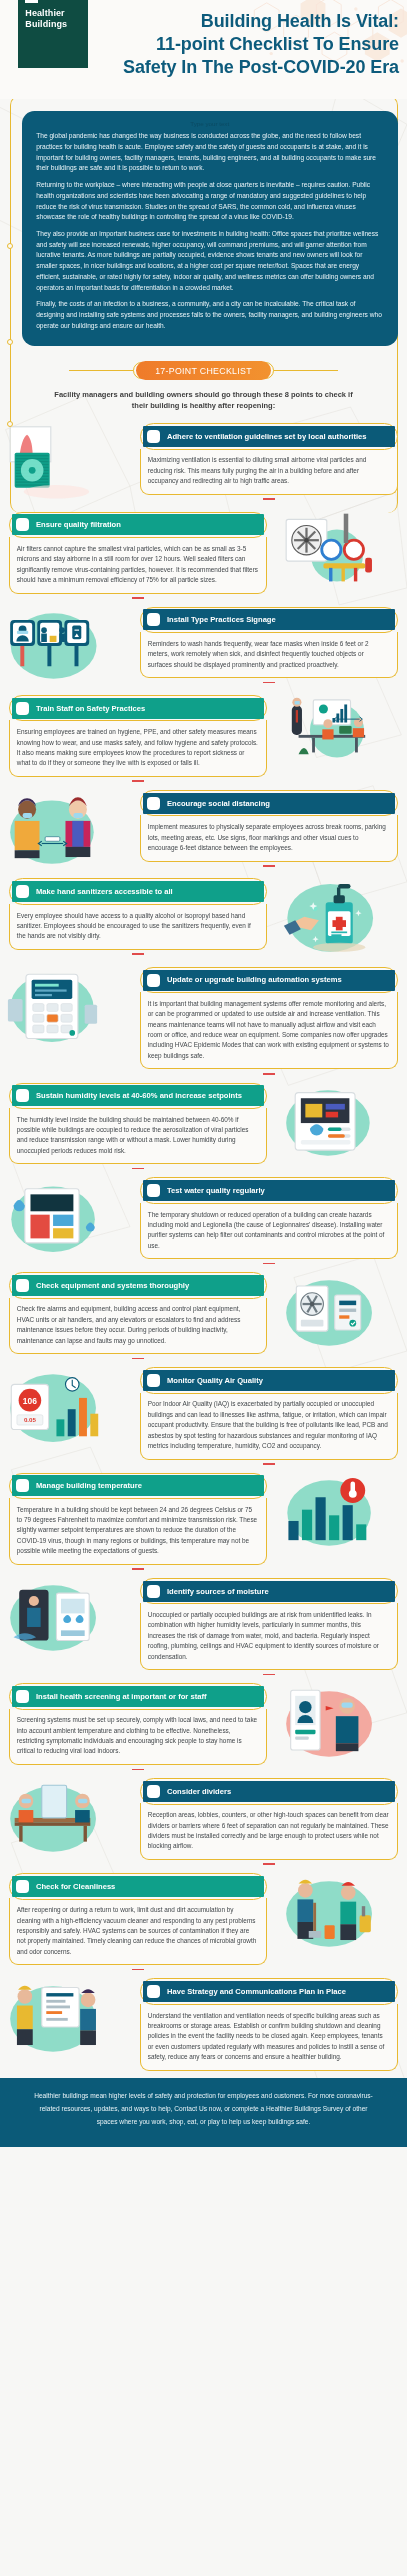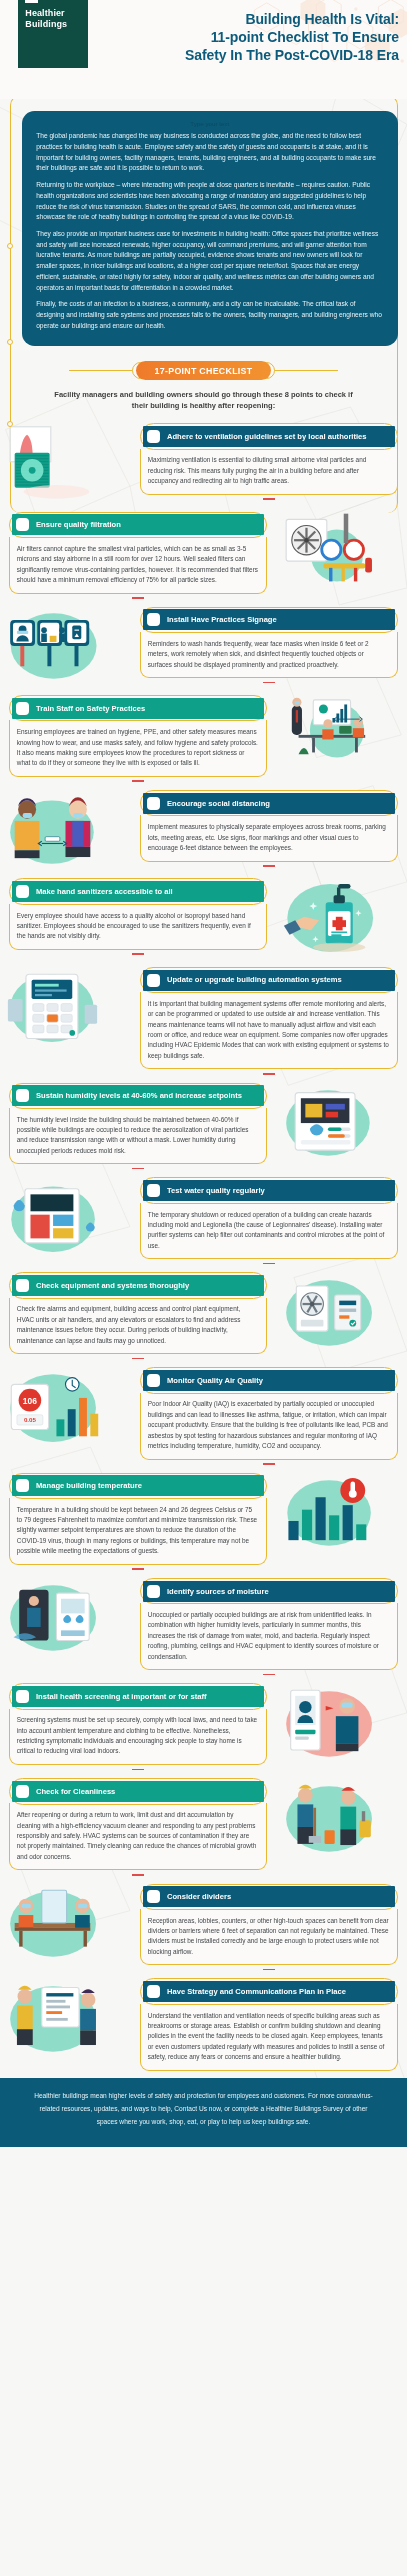--- a/index.html
+++ b/index.html
@@ -21,21 +21,21 @@
   .logo-box {
     position: absolute; left: 18px; top: 0; width: 70px; height: 68px;
     background: #0f4c42; display: flex; flex-direction: column;
     justify-content: flex-start; padding-left: 7.3px;
   }
   .logo-dash { width: 12.4px; height: 2.8px; background: #fff; margin-bottom: 5.1px; }
   .logo-line { color: #ffffff; font-size: 9px; font-weight: 700; line-height: 1.22; letter-spacing: 0.1px; }
   .title {
     position: absolute; left: 107px; right: 8px; top: 9.6px;
     text-align: right; color: #0d5b7c; font-weight: 800;
-    font-size: 14px; line-height: 1.30; letter-spacing: -0.1px;
+    font-size: 18px; line-height: 1.30; letter-spacing: -0.1px;
   }
 
   
   .rail {
     position: absolute; left: 10.2px; top: 95px; width: 388px; height: 418px;
     border: 1.1px solid #e8b930; border-radius: 10.2px; border-bottom: none;
     z-index: 1;
   }
   .rail-dot {
     position: absolute; left: 6.8px; width: 6.2px; height: 6.2px; border-radius: 50%;
@@ -56,21 +56,21 @@
   .badge-wrap { position: relative; z-index: 2; text-align: center; margin-top: 16px; }
   .badge-line { position: absolute; top: 50%; height: 1.1px; background: #e8b930; width: 68px; }
   .badge-line.l { left: 69px; }
   .badge-line.r { right: 69px; }
   .badge-outer {
     display: inline-block; border: 1.1px solid #e8b930; border-radius: 14.7px;
     padding: 2.3px; background: #fbfaf8; position: relative;
   }
   .badge {
     background: linear-gradient(90deg, #ef7b2a, #f2922f);
-    color: #fff; font-size: 8.8px; font-weight: 700; letter-spacing: 0.3px;
+    color: #fff; font-size: 8.8px; font-weight: 400; letter-spacing: 0.3px;
     padding: 4.5px 19px; border-radius: 12.4px;
   }
   .lead {
     position: relative; z-index: 2; text-align: center; margin: 10.2px 52px 0 52px;
     font-size: 7.5px; line-height: 1.55; color: #3f3f3f; font-weight: 600;
   }
 
   
   .items { position: relative; z-index: 2; padding: 9px 0 0 0; }
   .item { position: relative; display: flex; align-items: flex-start; margin-bottom: 3.4px; }
@@ -164,21 +164,21 @@
 
     <div class="logo-box">
       <div class="logo-dash"></div>
       <div class="logo-line">Healthier</div>
       <div class="logo-line">Buildings</div>
     </div>
 
     <div class="title">
       <div>Building Health Is Vital:</div>
       <div>11-point Checklist To Ensure</div>
-      <div>Safety In The Post-COVID-18 Era</div>
+      <div>Safety In The Post-COVID-20 Era</div>
     </div>
   </div>
 
   <div class="rail"></div>
   <div class="rail-dot" style="top: 243px;"></div>
   <div class="rail-dot" style="top: 339px;"></div>
   <div class="rail-dot" style="top: 421px;"></div>
 
   <div class="intro">
     <div class="type-your-text">Type your text</div>
@@ -295,21 +295,21 @@
       <path d="M136 52 l4 6 h-8z" fill="#fff"></path>
       <rect x="36" y="74" width="7" height="36" fill="#e05a4f"></rect>
       <rect x="84" y="74" width="7" height="36" fill="#0b5a78"></rect>
       <rect x="132" y="74" width="7" height="36" fill="#0b5a78"></rect>
           </svg>
         </div>
         <div class="body">
           <div class="head-bar">
             <div class="head-inner navy">
               <span class="chk"></span>
-              <span class="head-title">Install Have Practices Signage</span>
+              <span class="head-title">Install Type Practices Signage</span>
             </div>
           </div>
           <div class="desc-wrap">
             <p class="desc">Reminders to wash hands frequently, wear face masks when inside 6 feet or 2 meters, work remotely when sick, and disinfect frequently touched objects or surfaces should be displayed prominently and practiced proactively.</p>
           </div>
           <span class="tick"></span>
         </div>
       </div>
       <div class="item right-art">
         <div class="art">
@@ -657,20 +657,50 @@
               <span class="chk"></span>
               <span class="head-title">Install health screening at important or for staff</span>
             </div>
           </div>
           <div class="desc-wrap">
             <p class="desc">Screening systems must be set up securely, comply with local laws, and need to take into account ambient temperature and clothing to be effective. Nonetheless, restricting symptomatic individuals and encouraging sick people to stay home is critical to reducing viral load indoors.</p>
           </div>
           <span class="tick"></span>
         </div>
       </div>
+      <div class="item left-art">
+        <div class="art">
+          <svg class="artbox" width="105" height="85" viewBox="0 0 186 150">
+      <ellipse cx="94" cy="76" rx="76" ry="58" fill="#8fdcc8"></ellipse>
+      <rect x="26" y="74" width="134" height="8" fill="#9b6b43"></rect>
+      <rect x="74" y="16" width="44" height="58" rx="3" fill="#dff0f6" stroke="#9fc6d6" stroke-width="2"></rect>
+      <circle cx="46" cy="44" r="13" fill="#e8b99a"></circle>
+      <path d="M33 60 h26 v26 h-26z" fill="#e8622d"></path>
+      <rect x="38" y="40" width="17" height="8" rx="4" fill="#9fd9ef"></rect>
+      <circle cx="146" cy="44" r="13" fill="#e8b99a"></circle>
+      <path d="M133 60 h26 v26 h-26z" fill="#0b5a78"></path>
+      <rect x="138" y="40" width="17" height="8" rx="4" fill="#9fd9ef"></rect>
+      <rect x="26" y="82" width="134" height="6" fill="#7d5536"></rect>
+      <rect x="34" y="88" width="6" height="28" fill="#7d5536"></rect>
+      <rect x="148" y="88" width="6" height="28" fill="#7d5536"></rect>
+          </svg>
+        </div>
+        <div class="body">
+          <div class="head-bar">
+            <div class="head-inner navy">
+              <span class="chk"></span>
+              <span class="head-title">Consider dividers</span>
+            </div>
+          </div>
+          <div class="desc-wrap">
+            <p class="desc">Reception areas, lobbies, counters, or other high-touch spaces can benefit from clear dividers or barriers where 6 feet of separation can not regularly be maintained. These dividers must be installed correctly and be large enough to protect users while not blocking airflow.</p>
+          </div>
+          <span class="tick"></span>
+        </div>
+      </div>
       <div class="item right-art">
         <div class="art">
           <svg class="artbox" width="105" height="85" viewBox="0 0 186 150">
       <ellipse cx="94" cy="76" rx="76" ry="58" fill="#8fdcc8"></ellipse>
       <circle cx="52" cy="34" r="13" fill="#e8b99a"></circle>
       <path d="M40 22 q12-14 24 0z" fill="#e8b930"></path>
       <path d="M38 50 h28 v40 h-28z" fill="#1f6b8f"></path>
       <path d="M38 90 h28 v30 h-28z" fill="#2c3440"></path>
       <rect x="66" y="56" width="5" height="50" fill="#9b6b43"></rect>
       <path d="M58 106 h22 v12 h-22z" fill="#aebec6"></path>
@@ -685,50 +715,20 @@
         </div>
         <div class="body">
           <div class="head-bar">
             <div class="head-inner teal">
               <span class="chk"></span>
               <span class="head-title">Check for Cleanliness</span>
             </div>
           </div>
           <div class="desc-wrap">
             <p class="desc">After reopening or during a return to work, limit dust and dirt accumulation by cleaning with a high-efficiency vacuum cleaner and responding to any pest problems responsibly and safely. HVAC systems can be sources of contamination if they are not properly maintained. Timely cleaning can reduce the chances of microbial growth and odor concerns.</p>
-          </div>
-          <span class="tick"></span>
-        </div>
-      </div>
-      <div class="item left-art">
-        <div class="art">
-          <svg class="artbox" width="105" height="85" viewBox="0 0 186 150">
-      <ellipse cx="94" cy="76" rx="76" ry="58" fill="#8fdcc8"></ellipse>
-      <rect x="26" y="74" width="134" height="8" fill="#9b6b43"></rect>
-      <rect x="74" y="16" width="44" height="58" rx="3" fill="#dff0f6" stroke="#9fc6d6" stroke-width="2"></rect>
-      <circle cx="46" cy="44" r="13" fill="#e8b99a"></circle>
-      <path d="M33 60 h26 v26 h-26z" fill="#e8622d"></path>
-      <rect x="38" y="40" width="17" height="8" rx="4" fill="#9fd9ef"></rect>
-      <circle cx="146" cy="44" r="13" fill="#e8b99a"></circle>
-      <path d="M133 60 h26 v26 h-26z" fill="#0b5a78"></path>
-      <rect x="138" y="40" width="17" height="8" rx="4" fill="#9fd9ef"></rect>
-      <rect x="26" y="82" width="134" height="6" fill="#7d5536"></rect>
-      <rect x="34" y="88" width="6" height="28" fill="#7d5536"></rect>
-      <rect x="148" y="88" width="6" height="28" fill="#7d5536"></rect>
-          </svg>
-        </div>
-        <div class="body">
-          <div class="head-bar">
-            <div class="head-inner navy">
-              <span class="chk"></span>
-              <span class="head-title">Consider dividers</span>
-            </div>
-          </div>
-          <div class="desc-wrap">
-            <p class="desc">Reception areas, lobbies, counters, or other high-touch spaces can benefit from clear dividers or barriers where 6 feet of separation can not regularly be maintained. These dividers must be installed correctly and be large enough to protect users while not blocking airflow.</p>
           </div>
           <span class="tick"></span>
         </div>
       </div>
       <div class="item left-art">
         <div class="art">
           <svg class="artbox" width="105" height="85" viewBox="0 0 186 150">
       <ellipse cx="94" cy="76" rx="76" ry="58" fill="#8fdcc8"></ellipse>
       <circle cx="44" cy="36" r="13" fill="#e8b99a"></circle>
       <path d="M32 24 q12-14 24 0z" fill="#e8b930"></path>

